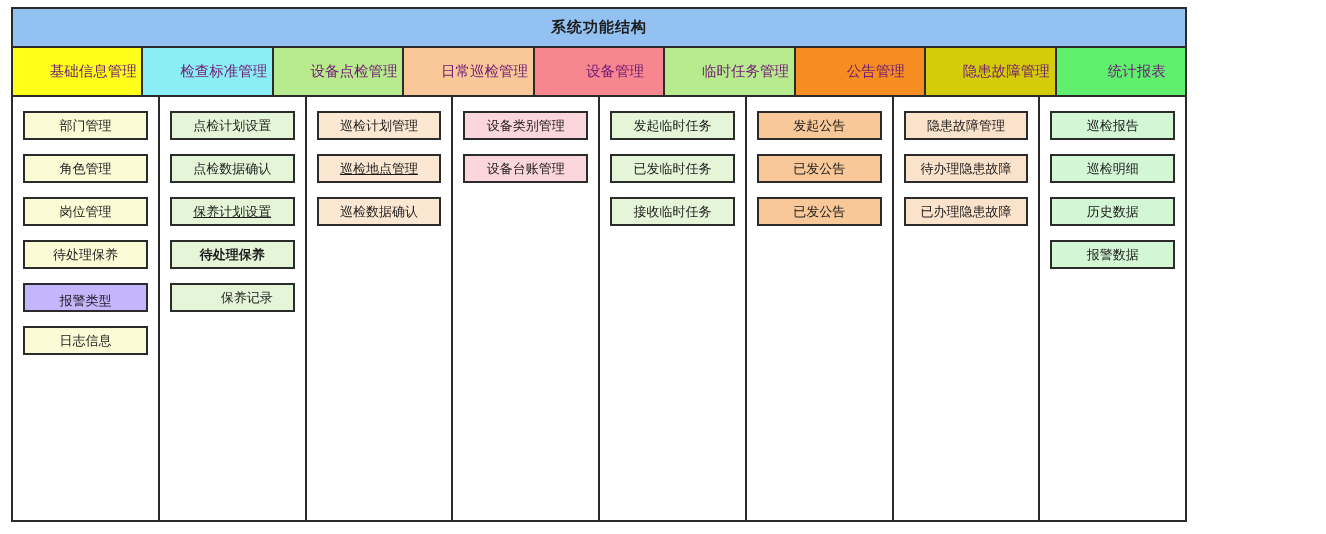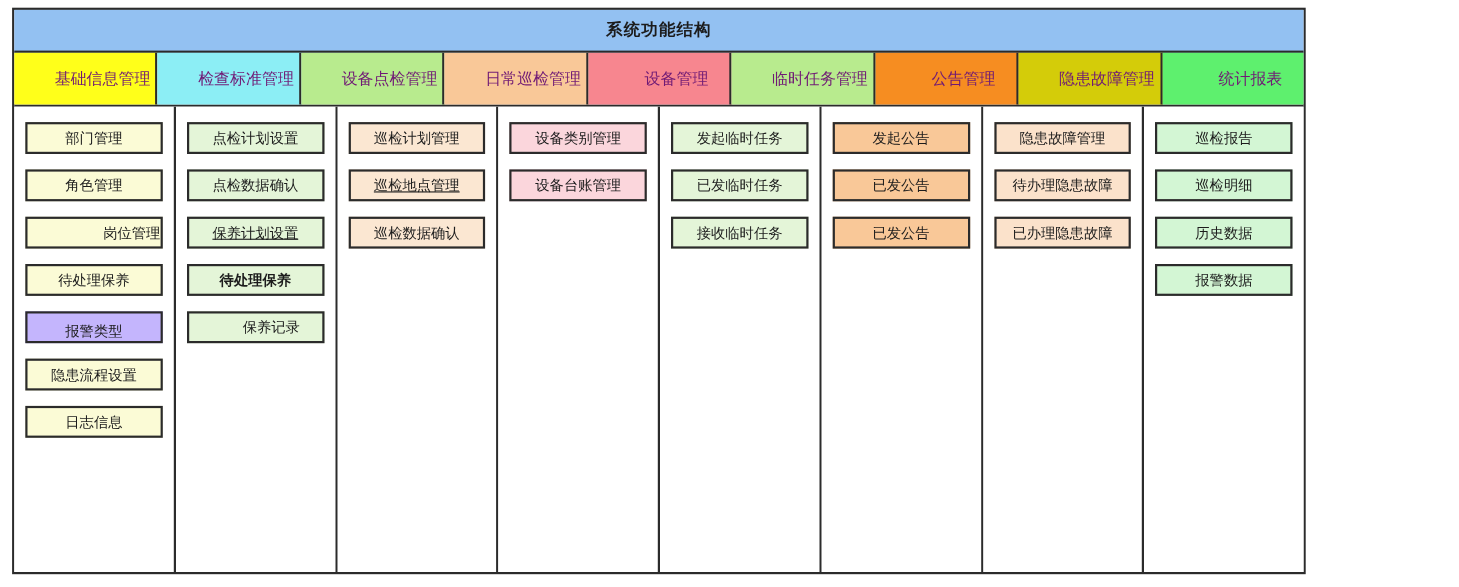--- a/index.html
+++ b/index.html
@@ -130,33 +130,30 @@
     </div>
 
   <div class="body-row">
       <div class="col-body">
         <div class="node" style="background: rgb(251, 251, 214);">
           <span>部门管理</span>
         </div>
         <div class="node" style="background: rgb(251, 251, 214);">
           <span>角色管理</span>
         </div>
-        <div class="node" style="background: rgb(251, 251, 214); justify-content: flex-end;">
+        <div class="node" style="background: rgb(251, 251, 214);">
           <span>岗位管理</span>
         </div>
         <div class="node" style="background: rgb(251, 251, 214);">
           <span>待处理保养</span>
         </div>
         <div class="node" style="background: #c4b5fd; align-items: flex-end;">
           <span>报警类型</span>
         </div>
         <div class="node" style="background: rgb(251, 251, 214);">
-          <span>隐患流程设置</span>
-        </div>
-        <div class="node" style="background: rgb(251, 251, 214);">
           <span>日志信息</span>
         </div>
       </div>
       <div class="col-body">
         <div class="node" style="background: rgb(228, 245, 216);">
           <span>点检计划设置</span>
         </div>
         <div class="node" style="background: rgb(228, 245, 216);">
           <span>点检数据确认</span>
         </div>

